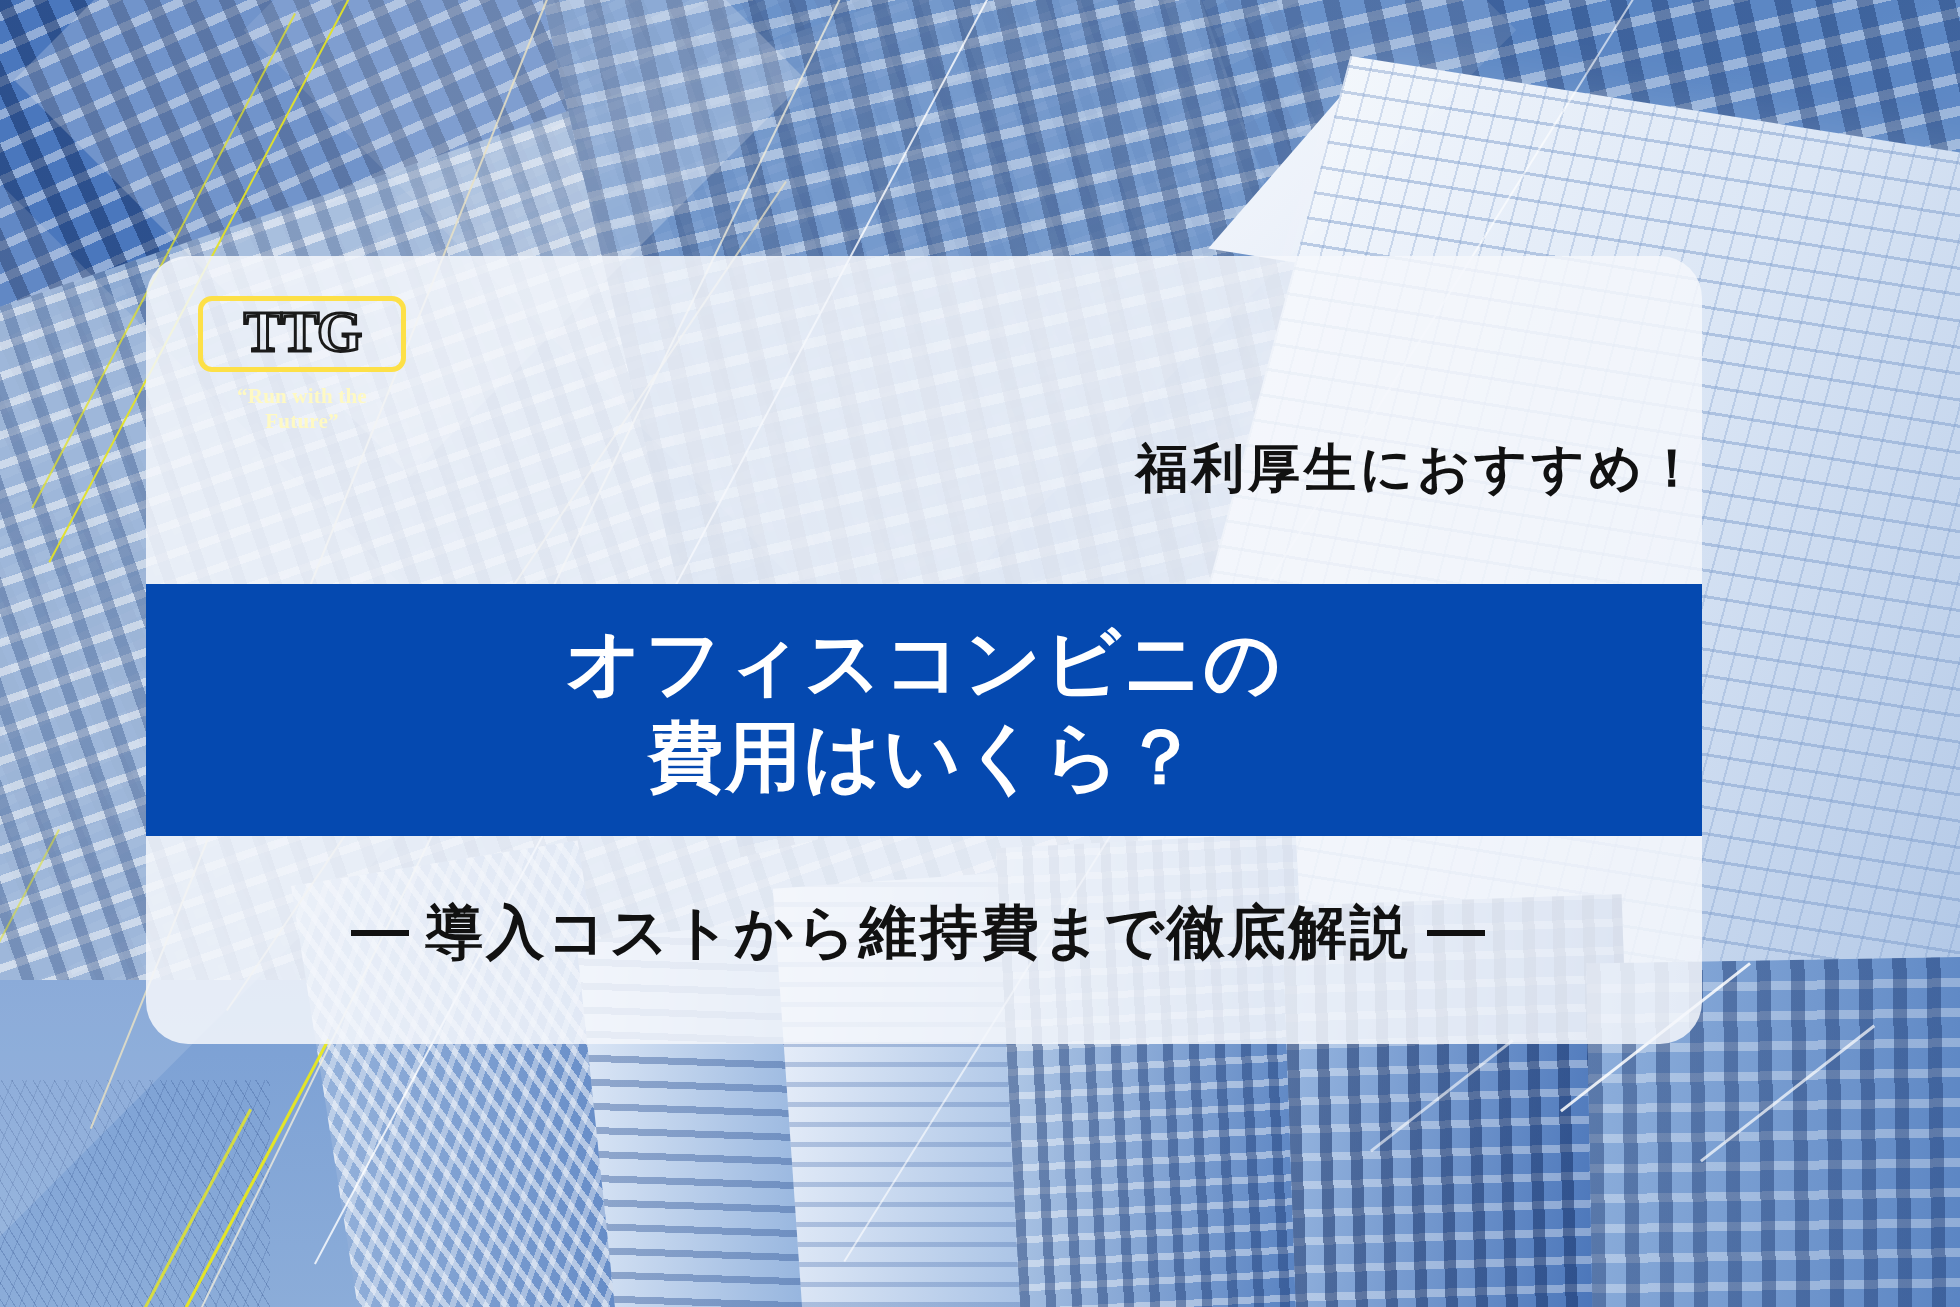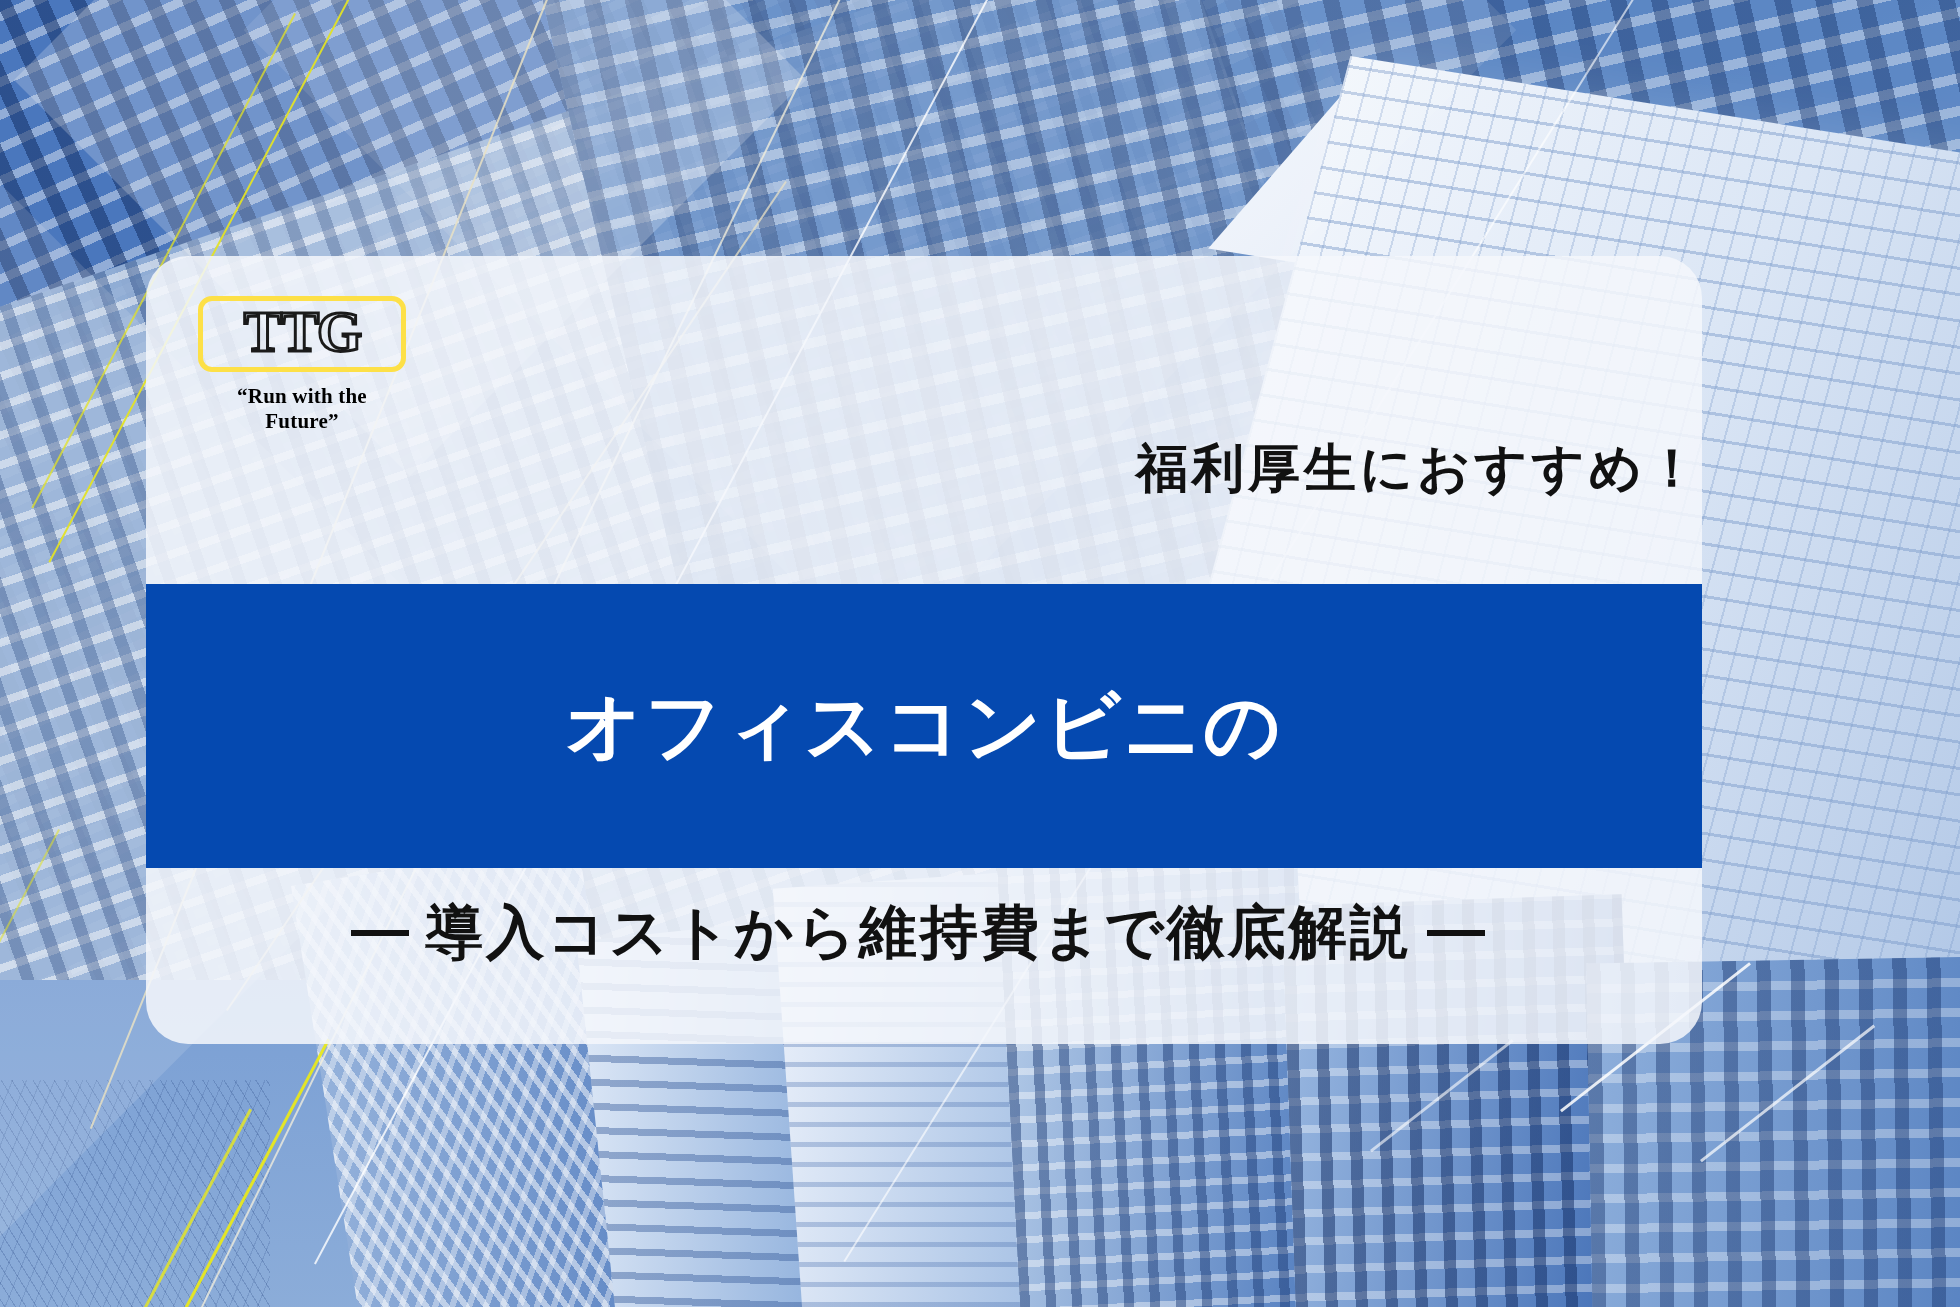--- a/index.html
+++ b/index.html
@@ -219,34 +219,34 @@
     font-size:58px; font-weight:700;
     letter-spacing:-2px;
     color:transparent;
     -webkit-text-stroke:3px #1a1a1a;
     line-height:.95;
     padding-bottom:4px;
   }
   .logo-tag{
     margin-top:12px; width:208px; text-align:center;
     font-family:"Liberation Serif", serif;
-    font-size:21px; font-weight:700; color:#000000;
+    font-size:21px; font-weight:700; color:#fef9c3;
     letter-spacing:.2px;
   }
 
   .eyebrow{
     position:absolute; left:0; right:0; top:178px;
     text-align:right;
     font-size:52px; font-weight:700; color:#111;
     letter-spacing:4px;
   }
 
   .blue-band{
     position:absolute; left:0; right:0; top:328px;
-    height:284px;
+    height:252px;
     background:#0549b0;
     display:flex; flex-direction:column;
     align-items:center; justify-content:center;
     gap:4px;
   }
   .blue-line{
     color:#ffffff;
     font-size:76px; font-weight:700;
     letter-spacing:2px;
     line-height:1.18;
@@ -315,20 +315,21 @@
       <div class="logo-box">
         <span class="logo-letters">TTG</span>
       </div>
       <div class="logo-tag">“Run with the Future”</div>
     </div>
 
     <div class="eyebrow">福利厚生におすすめ！</div>
 
     <div class="blue-band">
       <span class="blue-line">オフィスコンビニの</span>
+      <span class="blue-line">費用はいくら？</span>
     </div>
 
     <div class="subtitle">
       <span class="dash"></span>
       <span class="subtitle-text">導入コストから維持費まで徹底解説</span>
       <span class="dash"></span>
     </div>
 
   </div>
 </div>

